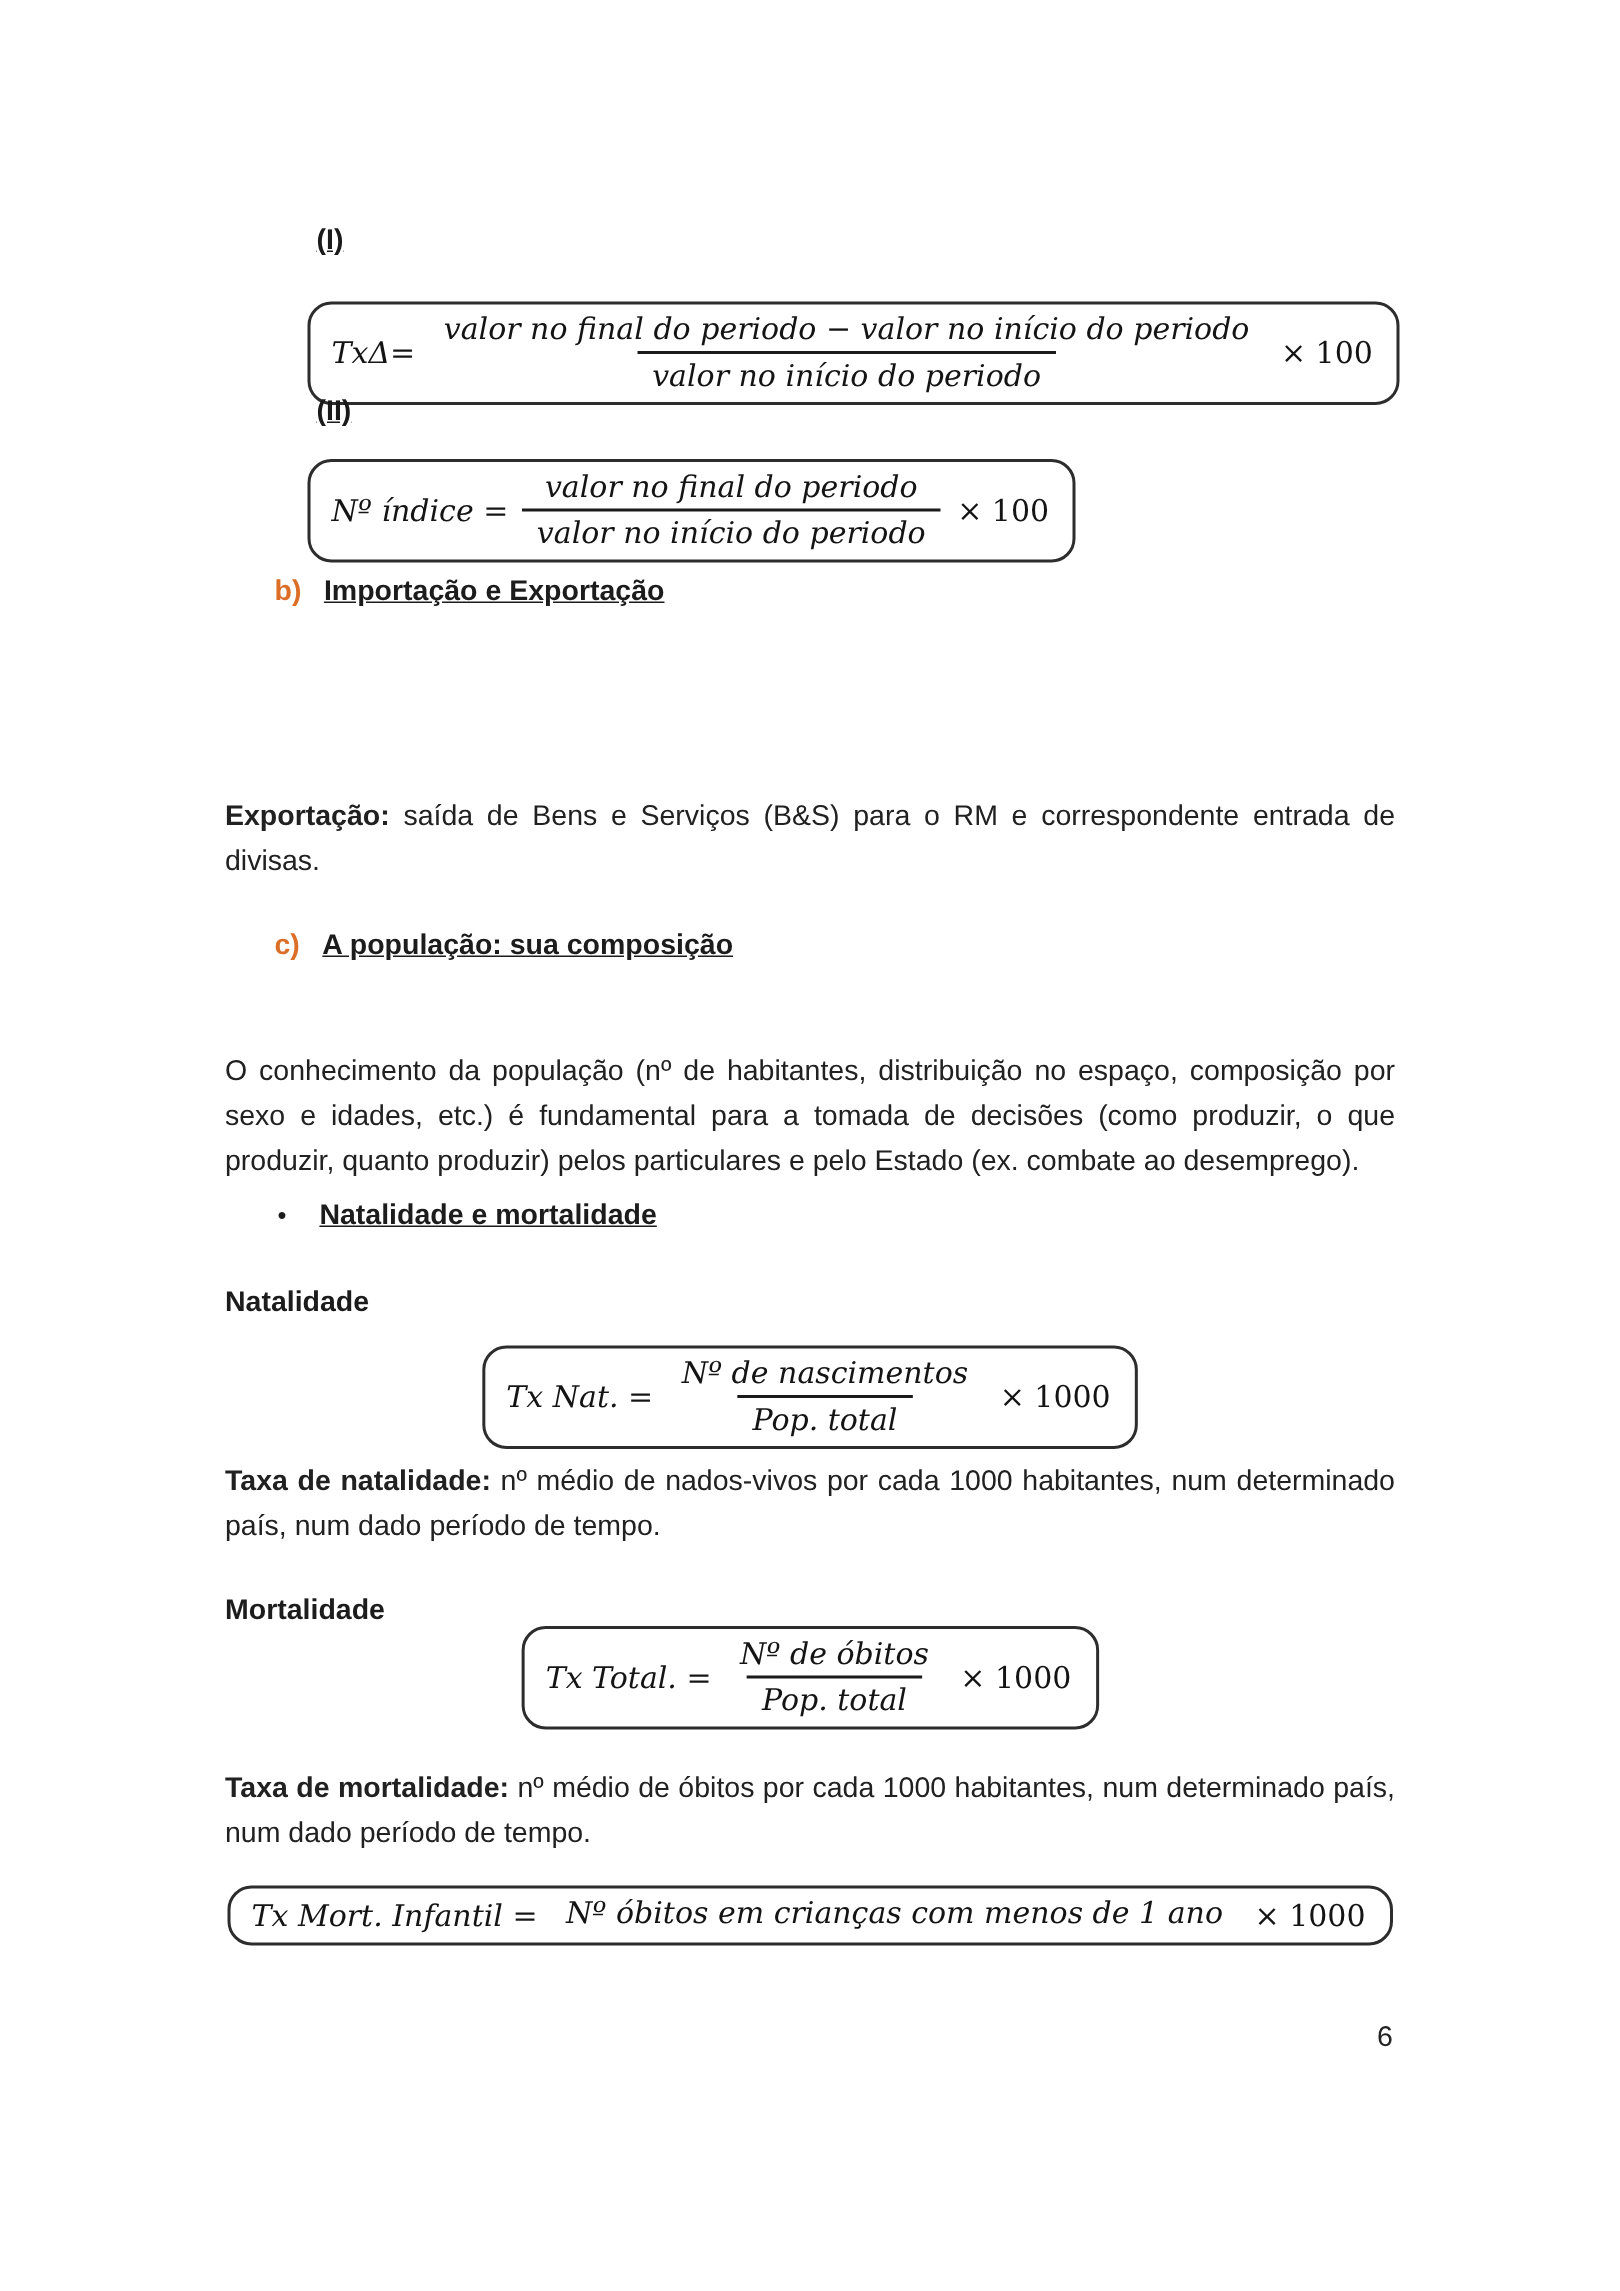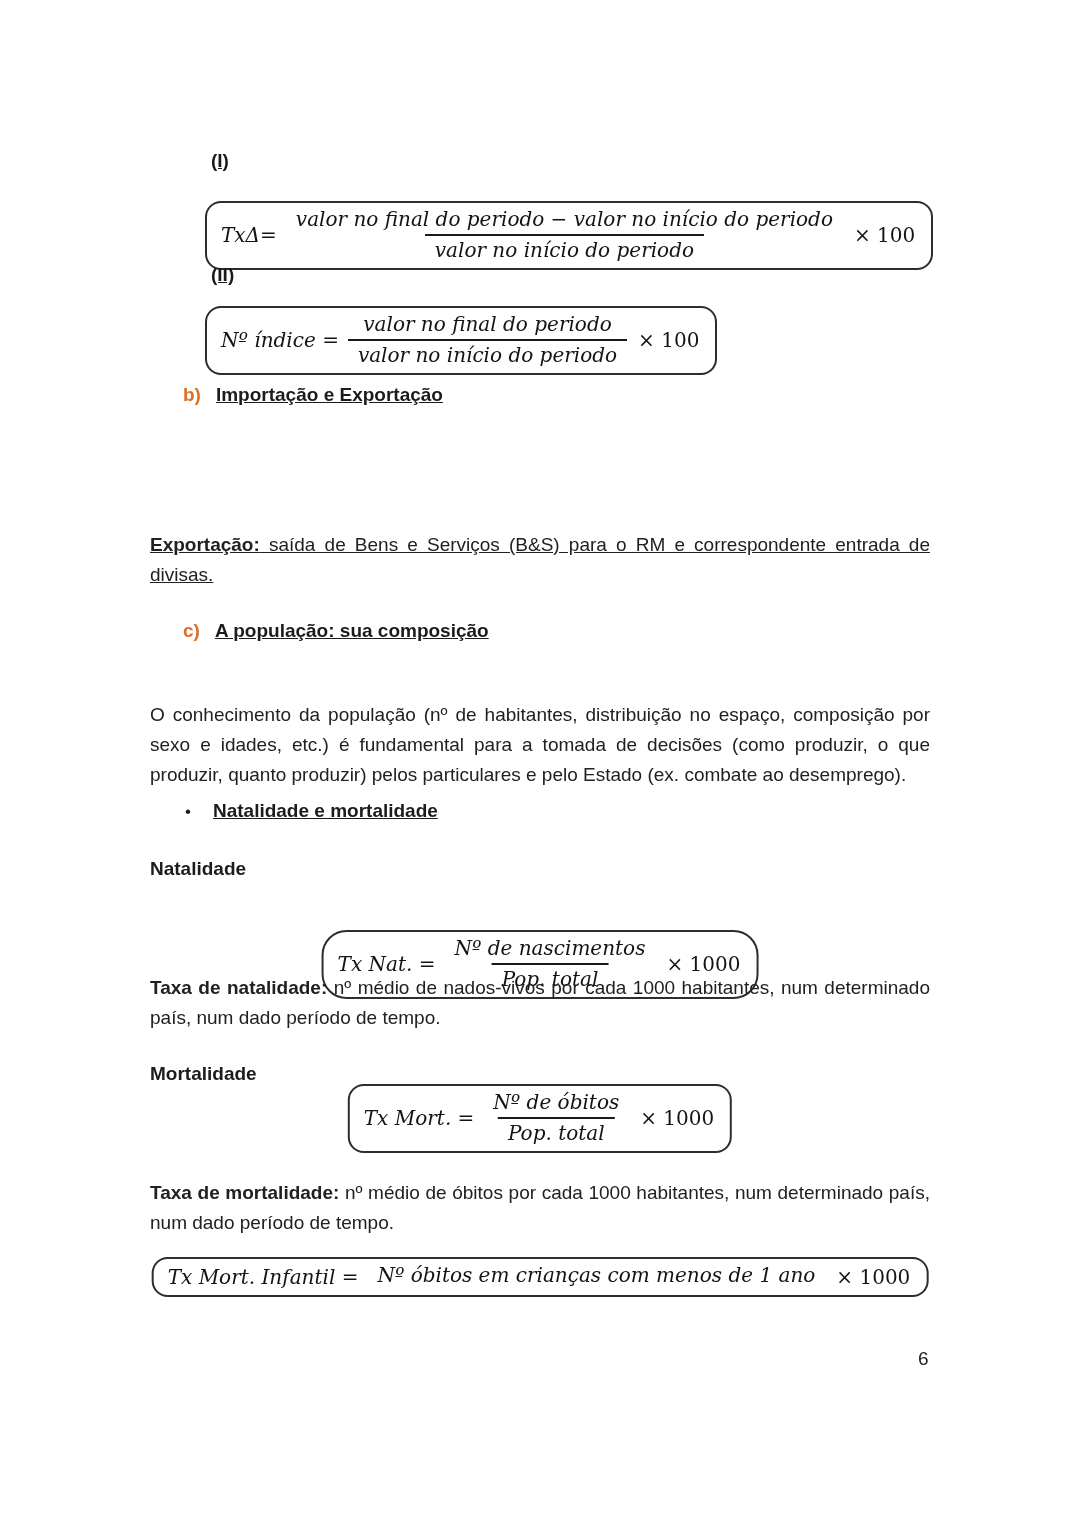--- a/index.html
+++ b/index.html
@@ -114,49 +114,49 @@
     </span>
     <span class="mult">× 100</span>
   </div>
 
   <div class="abs sec-heading" style="top:384px; left:183px;">
     <span class="sec-marker">b)</span>
     <span class="sec-title">Importação e Exportação</span>
   </div>
 
 
-  <p class="abs para" style="top:530px;text-decoration:underline;"><span class="lead">Exportação:</span><span> saída de Bens e Serviços (B&amp;S) para o RM e correspondente entrada de divisas.</span></p>
+  <p class="abs para" style="top:530px;"><span class="lead">Exportação:</span><span> saída de Bens e Serviços (B&amp;S) para o RM e correspondente entrada de divisas.</span></p>
 
   <div class="abs sec-heading" style="top:620px; left:183px;">
     <span class="sec-marker">c)</span>
     <span class="sec-title">A população: sua composição</span>
   </div>
 
   <p class="abs para" style="top:678px;margin-top:22px;"><span>O conhecimento da população (nº de habitantes, distribuição no espaço, composição por sexo e idades, etc.) é fundamental para a tomada de decisões (como produzir, o que produzir, quanto produzir) pelos particulares e pelo Estado (ex. combate ao desemprego).</span></p>
 
   <div class="abs bullet-item" style="top:800px; left:185px;">
     <span class="bullet-glyph">•</span>
     <span class="bullet-title">Natalidade e mortalidade</span>
   </div>
 
   <div class="abs side-label" style="top:858px; left:150px;">Natalidade</div>
-  <div class="abs fbox centered" style="top:930px;border-radius:25px;">
+  <div class="abs fbox centered" style="top:897px;">
     <span>Tx Nat. =</span>
     <span class="frac">
       <span class="num">Nº de nascimentos</span>
       <span class="den">Pop. total</span>
     </span>
     <span class="mult">× 1000</span>
   </div>
 
   <p class="abs para" style="top:973px;"><span class="lead">Taxa de natalidade:</span><span> nº médio de nados-vivos por cada 1000 habitantes, num determinado país, num dado período de tempo.</span></p>
 
   <div class="abs side-label" style="top:1063px; left:150px;">Mortalidade</div>
   <div class="abs fbox centered" style="top:1084px;">
-    <span>Tx Mort. =</span>
+    <span>Tx Total. =</span>
     <span class="frac">
       <span class="num">Nº de óbitos</span>
       <span class="den">Pop. total</span>
     </span>
     <span class="mult">× 1000</span>
   </div>
 
   <p class="abs para" style="top:1178px;"><span class="lead">Taxa de mortalidade:</span><span> nº médio de óbitos por cada 1000 habitantes, num determinado país, num dado período de tempo.</span></p>
 
   <div class="abs fbox centered" style="top:1257px;">

